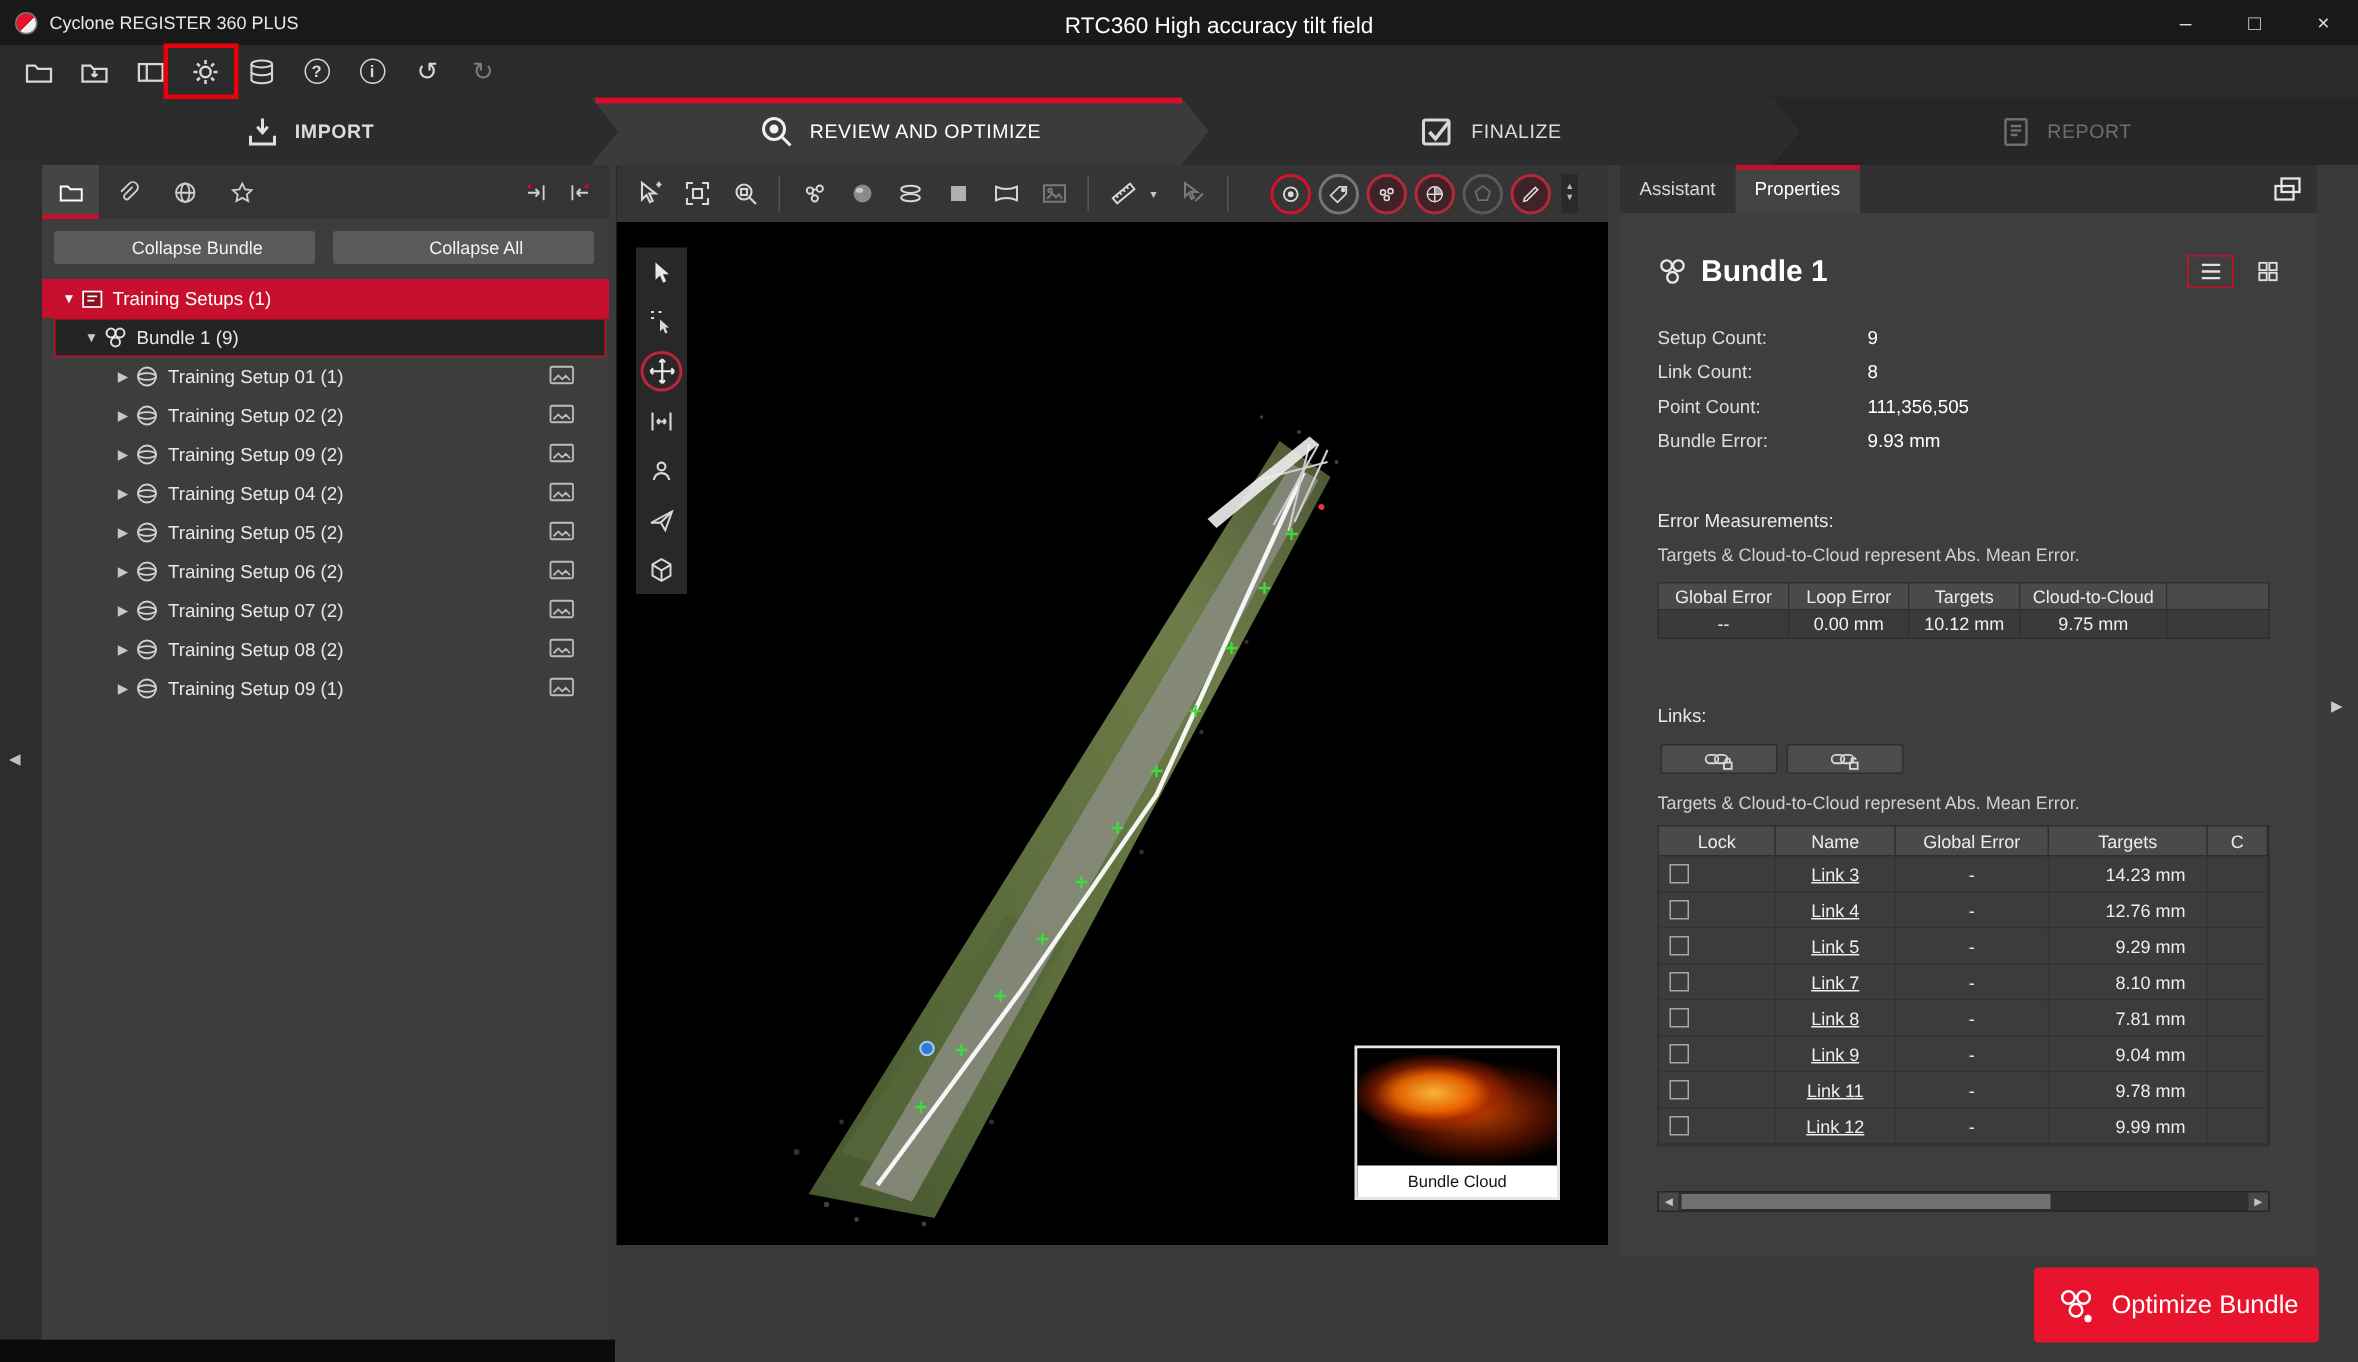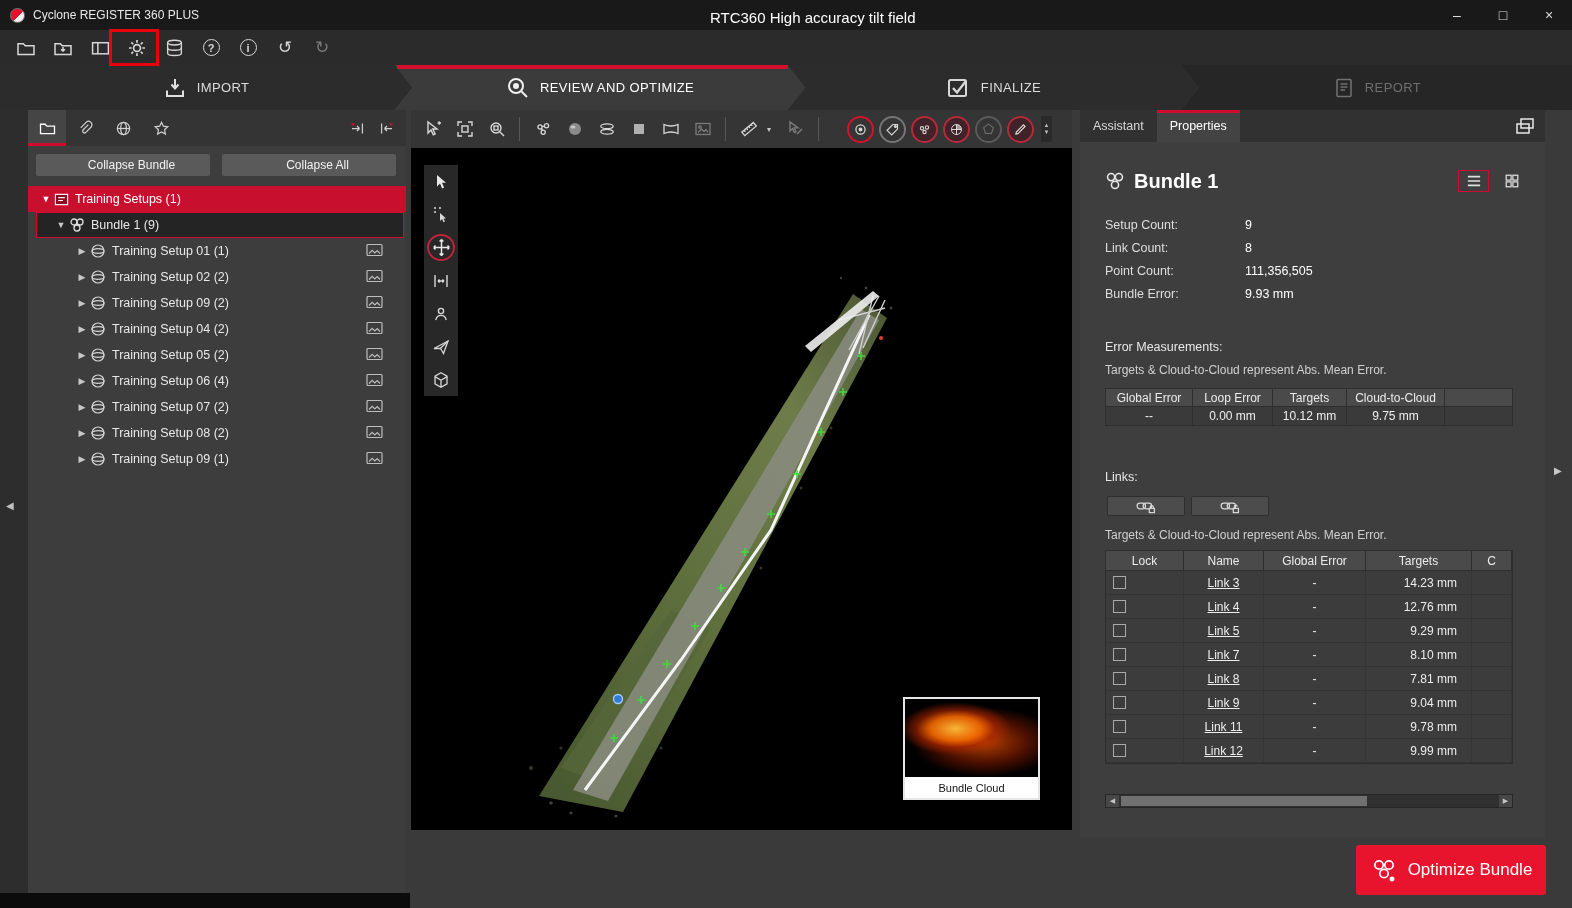--- a/index.html
+++ b/index.html
@@ -29,21 +29,21 @@
              display:flex;align-items:center;font-size:15px;color:#fff;}
   .annotation{position:absolute;left:109px;top:29px;width:50px;height:37px;
               border:3px solid #e8000d;pointer-events:none;z-index:40;}
 
   
   .workflow{position:absolute;left:0;top:65px;right:0;height:45px;background:#1e1e1e;}
   .step{position:absolute;top:0;height:45px;display:flex;align-items:center;justify-content:center;
         gap:10px;font-size:13px;letter-spacing:.4px;color:#dcdcdc;}
   .step .sicon{display:flex;}
   .step1{left:0;width:412px;background:#2c2c2c;
-         clip-path:polygon(0 0,calc(100% - 18px) 0,100% 50%,calc(100% - 18px) 100%,0 100%);}
+         clip-path:polygon(0 0,calc(100% - 18px) 0,100% 50%,calc(100% - 18px) 100%,0 100%);font-weight:bold;}
   .step2{left:394px;width:412px;background:#3b3b3b;color:#fff;
          clip-path:polygon(0 0,calc(100% - 18px) 0,100% 50%,calc(100% - 18px) 100%,0 100%,18px 50%);}
   .step3{left:788px;width:412px;background:#2c2c2c;
          clip-path:polygon(0 0,calc(100% - 18px) 0,100% 50%,calc(100% - 18px) 100%,0 100%,18px 50%);}
   .step4{left:1182px;width:390px;background:#262626;color:#6f6f6f;
          clip-path:polygon(0 0,100% 0,100% 100%,0 100%,18px 50%);}
   .wf-redline{position:absolute;left:397px;top:0;width:391px;height:4px;background:#d40f2e;z-index:5;}
 
   
   .left-strip{position:absolute;left:0;top:110px;width:28px;height:783px;background:#2d2d2d;}
@@ -414,21 +414,21 @@
           </span>
       </div>
       <div class="tree-row row-setup">
         <span class="tw">▶</span>
         <span class="ticon">
             <svg width="16" height="16" viewBox="0 0 16 16" stroke="#d2d2d2" fill="none" stroke-width="1.2">
               <circle cx="8" cy="8" r="6"></circle>
               <ellipse cx="8" cy="8" rx="6" ry="2.3"></ellipse>
             </svg>
           </span>
-        <span class="tlabel">Training Setup 06 (4)</span>
+        <span class="tlabel">Training Setup 06 (2)</span>
         <span class="photo">
             <svg width="17" height="14" viewBox="0 0 17 14" stroke="currentColor" fill="none" stroke-width="1.2">
               <rect x="1" y="1.5" width="15" height="11" rx="1"></rect>
               <path d="M3 10.5l3.2-3.2 2.6 2.6 2.4-2.4 2.8 3"></path>
             </svg>
           </span>
       </div>
       <div class="tree-row row-setup">
         <span class="tw">▶</span>
         <span class="ticon">

